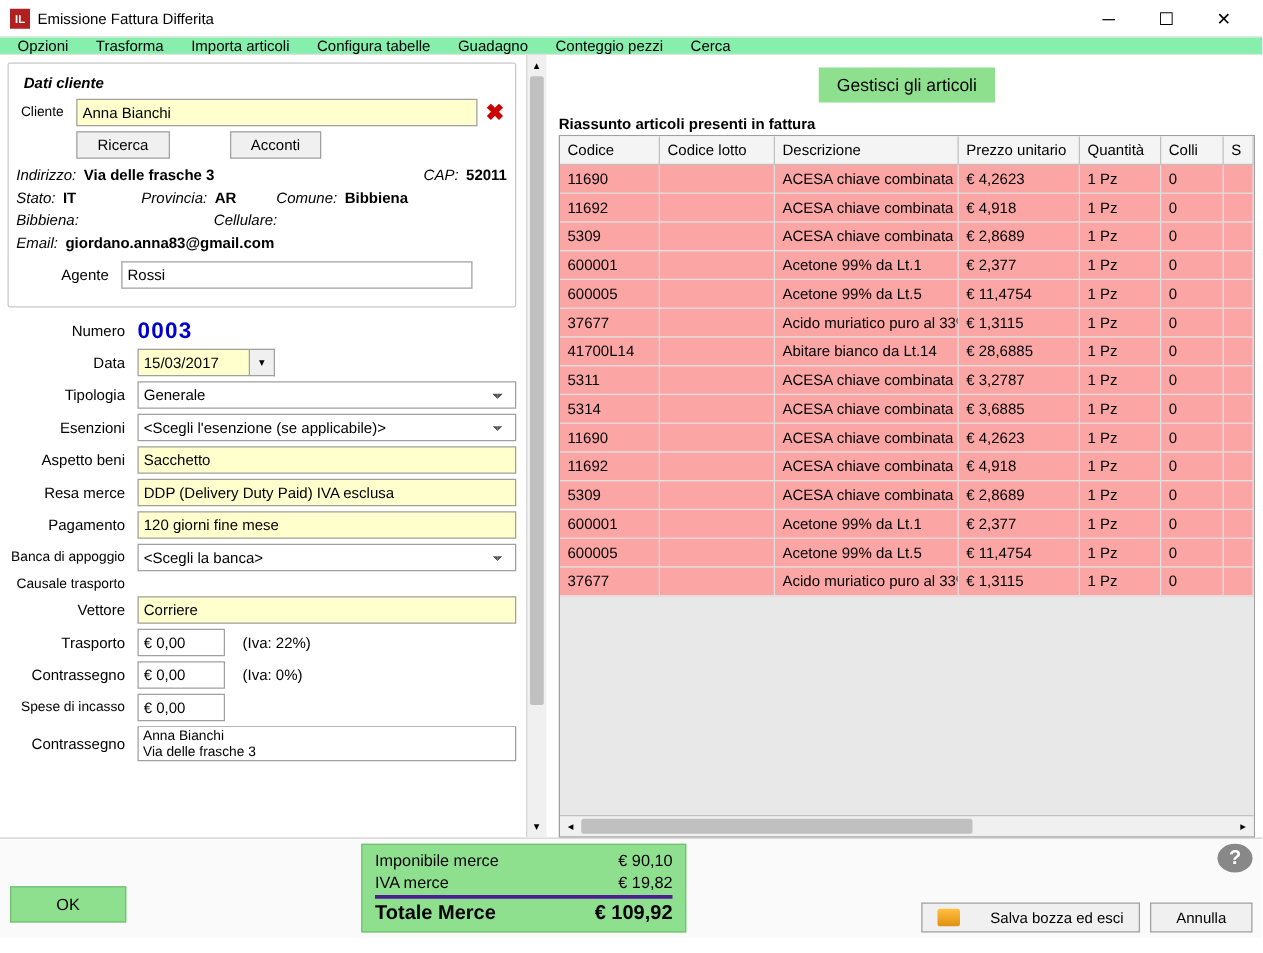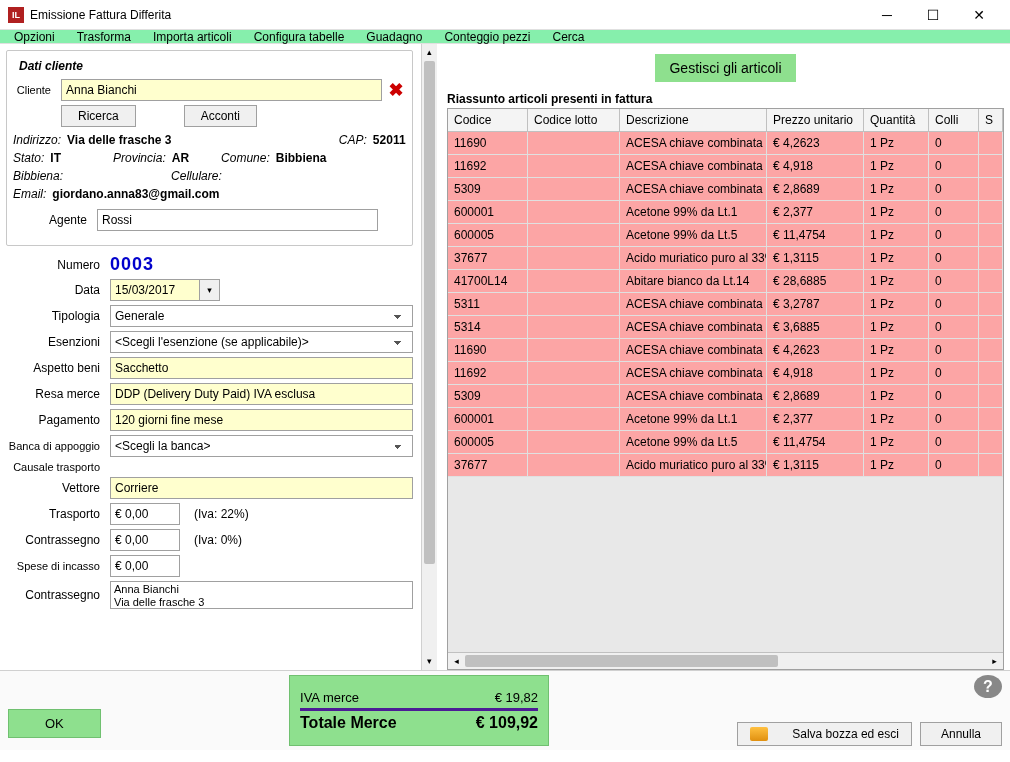--- a/index.html
+++ b/index.html
@@ -374,20 +374,24 @@
   </div>
 </div>
 
 <div class="footer">
   <div class="footer-left">
     <button class="btn btn-green">OK</button>
   </div>
   <div style="flex:1;display:flex;justify-content:center">
     <div class="totals">
       <div class="tot-row">
+          <span>Imponibile merce</span>
+          <span>€ 90,10</span>
+        </div>
+      <div class="tot-row">
           <span>IVA merce</span>
           <span>€ 19,82</span>
         </div>
       <div class="tot-row big">
           <span>Totale Merce</span>
           <span>€ 109,92</span>
         </div>
     </div>
   </div>
   <div style="display:flex;flex-direction:column;align-items:end;justify-content:space-between">

